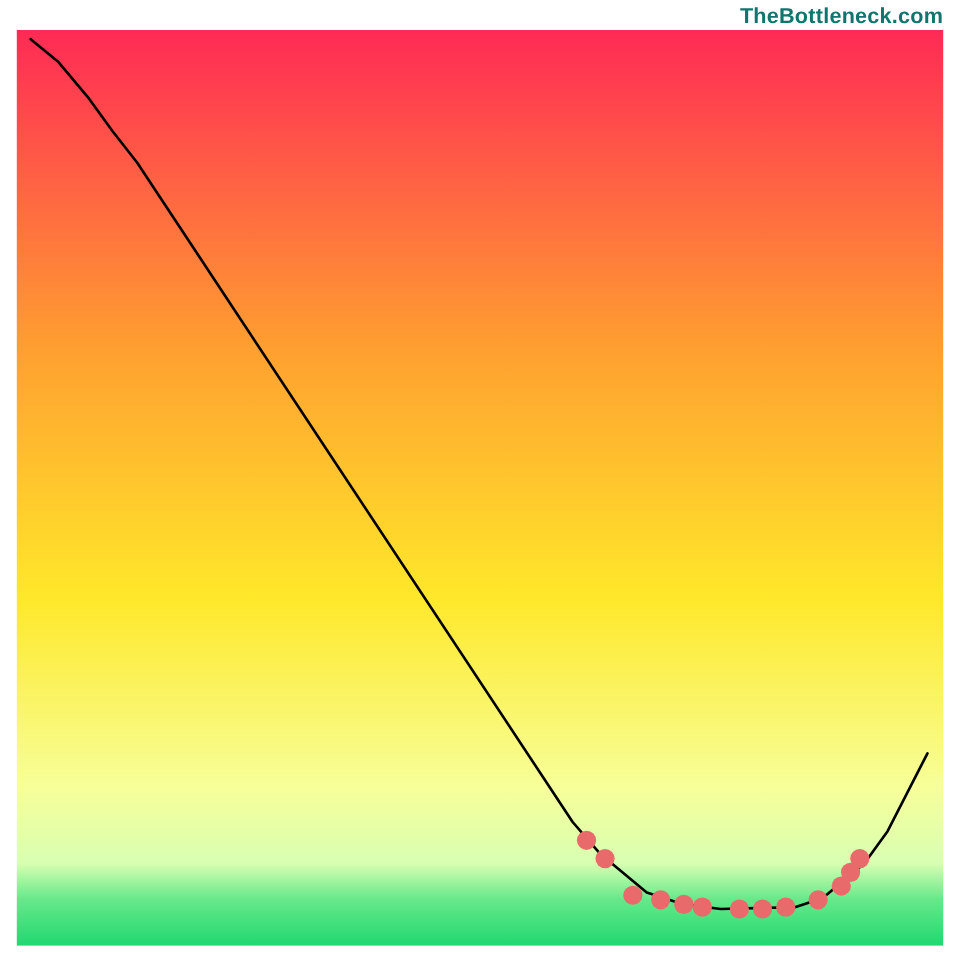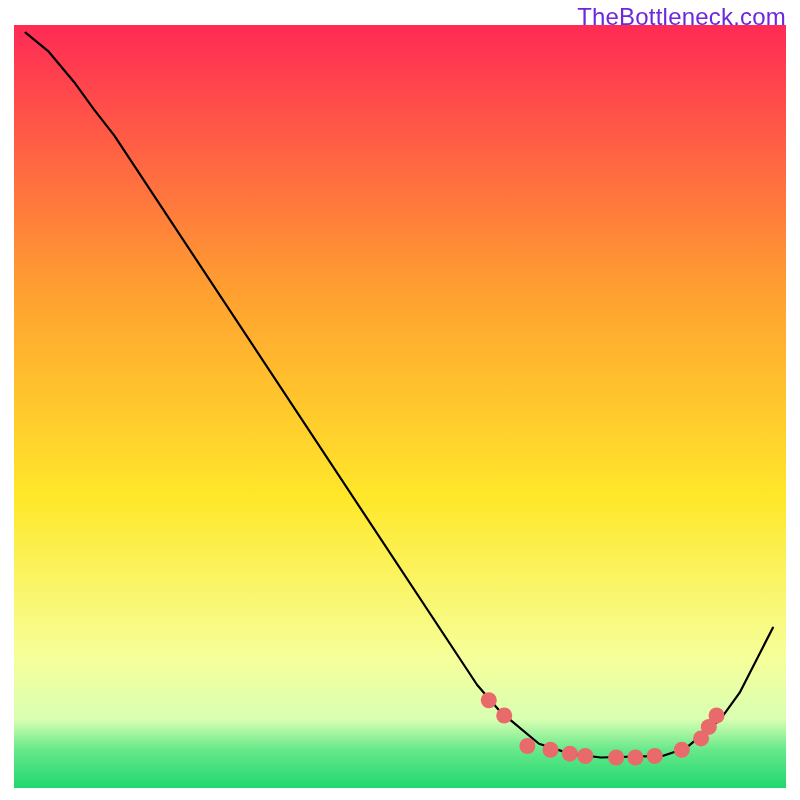--- a/index.html
+++ b/index.html
@@ -13,23 +13,23 @@
   }
   .chart-wrap {
     position: relative;
     width: 800px;
     height: 800px;
   }
   .watermark {
     position: absolute;
     top: 3px;
     right: 14px;
-    font-size: 24px;
-    color: #6d28d9;
-    font-weight: 400;
+    font-size: 18px;
+    color: #0f766e;
+    font-weight: 700;
     letter-spacing: 0.2px;
     z-index: 10;
   }
   svg.plot {
     position: absolute;
     left: 0;
     top: 0;
     width: 800px;
     height: 800px;
     display: block;

